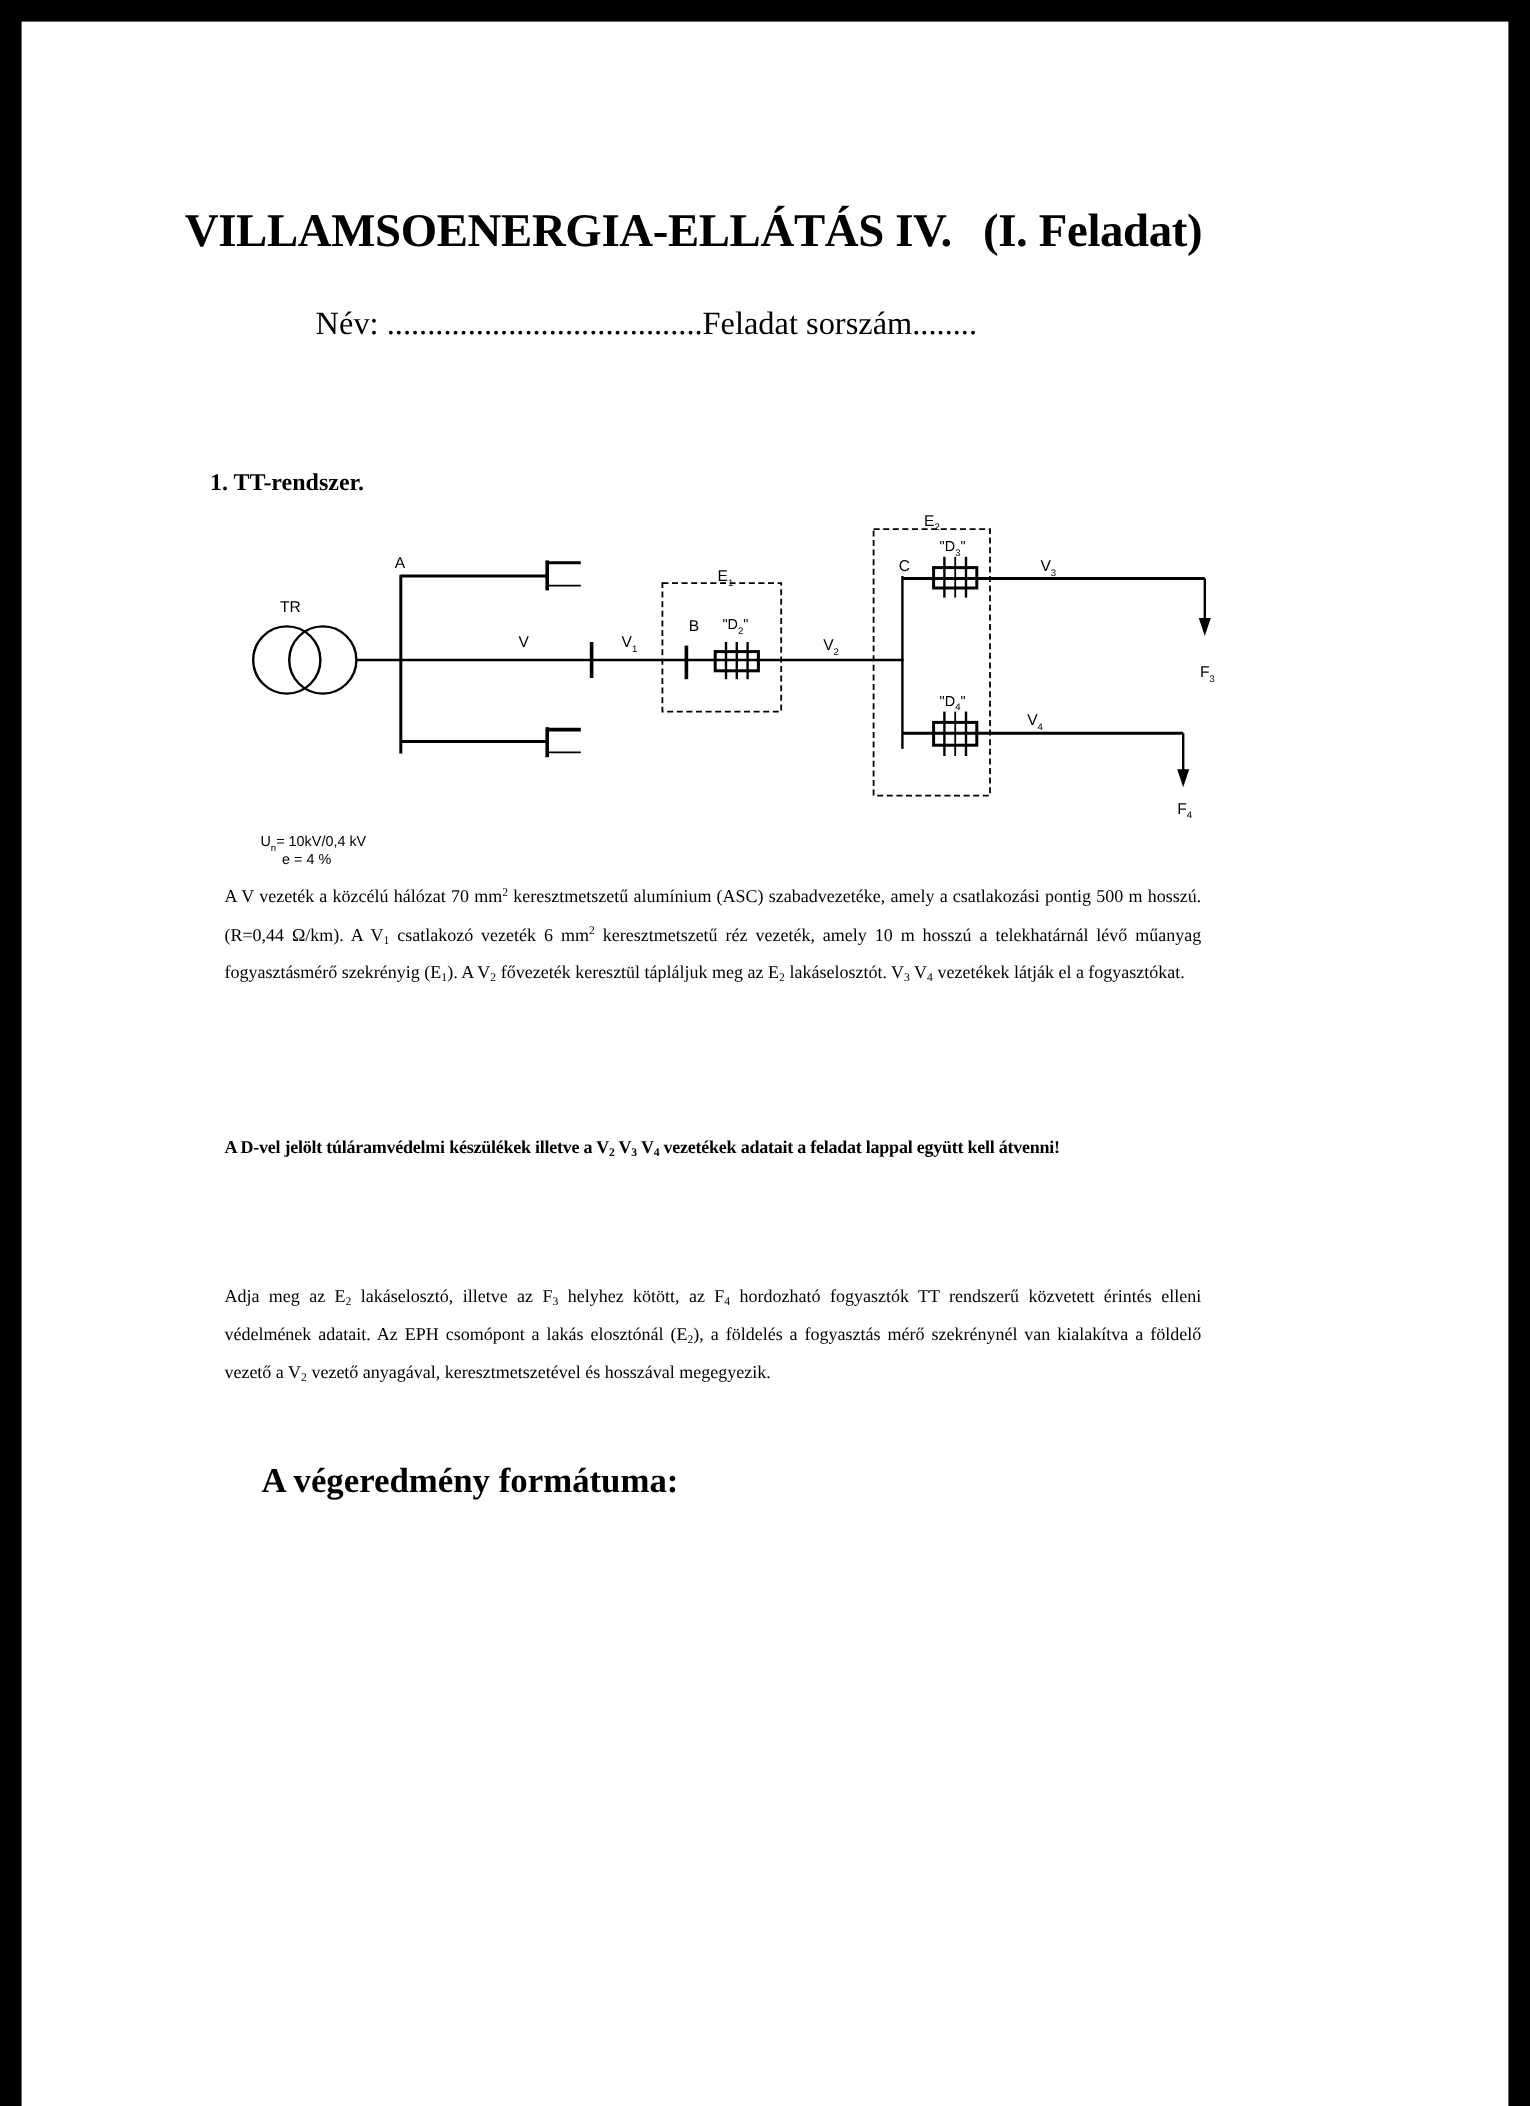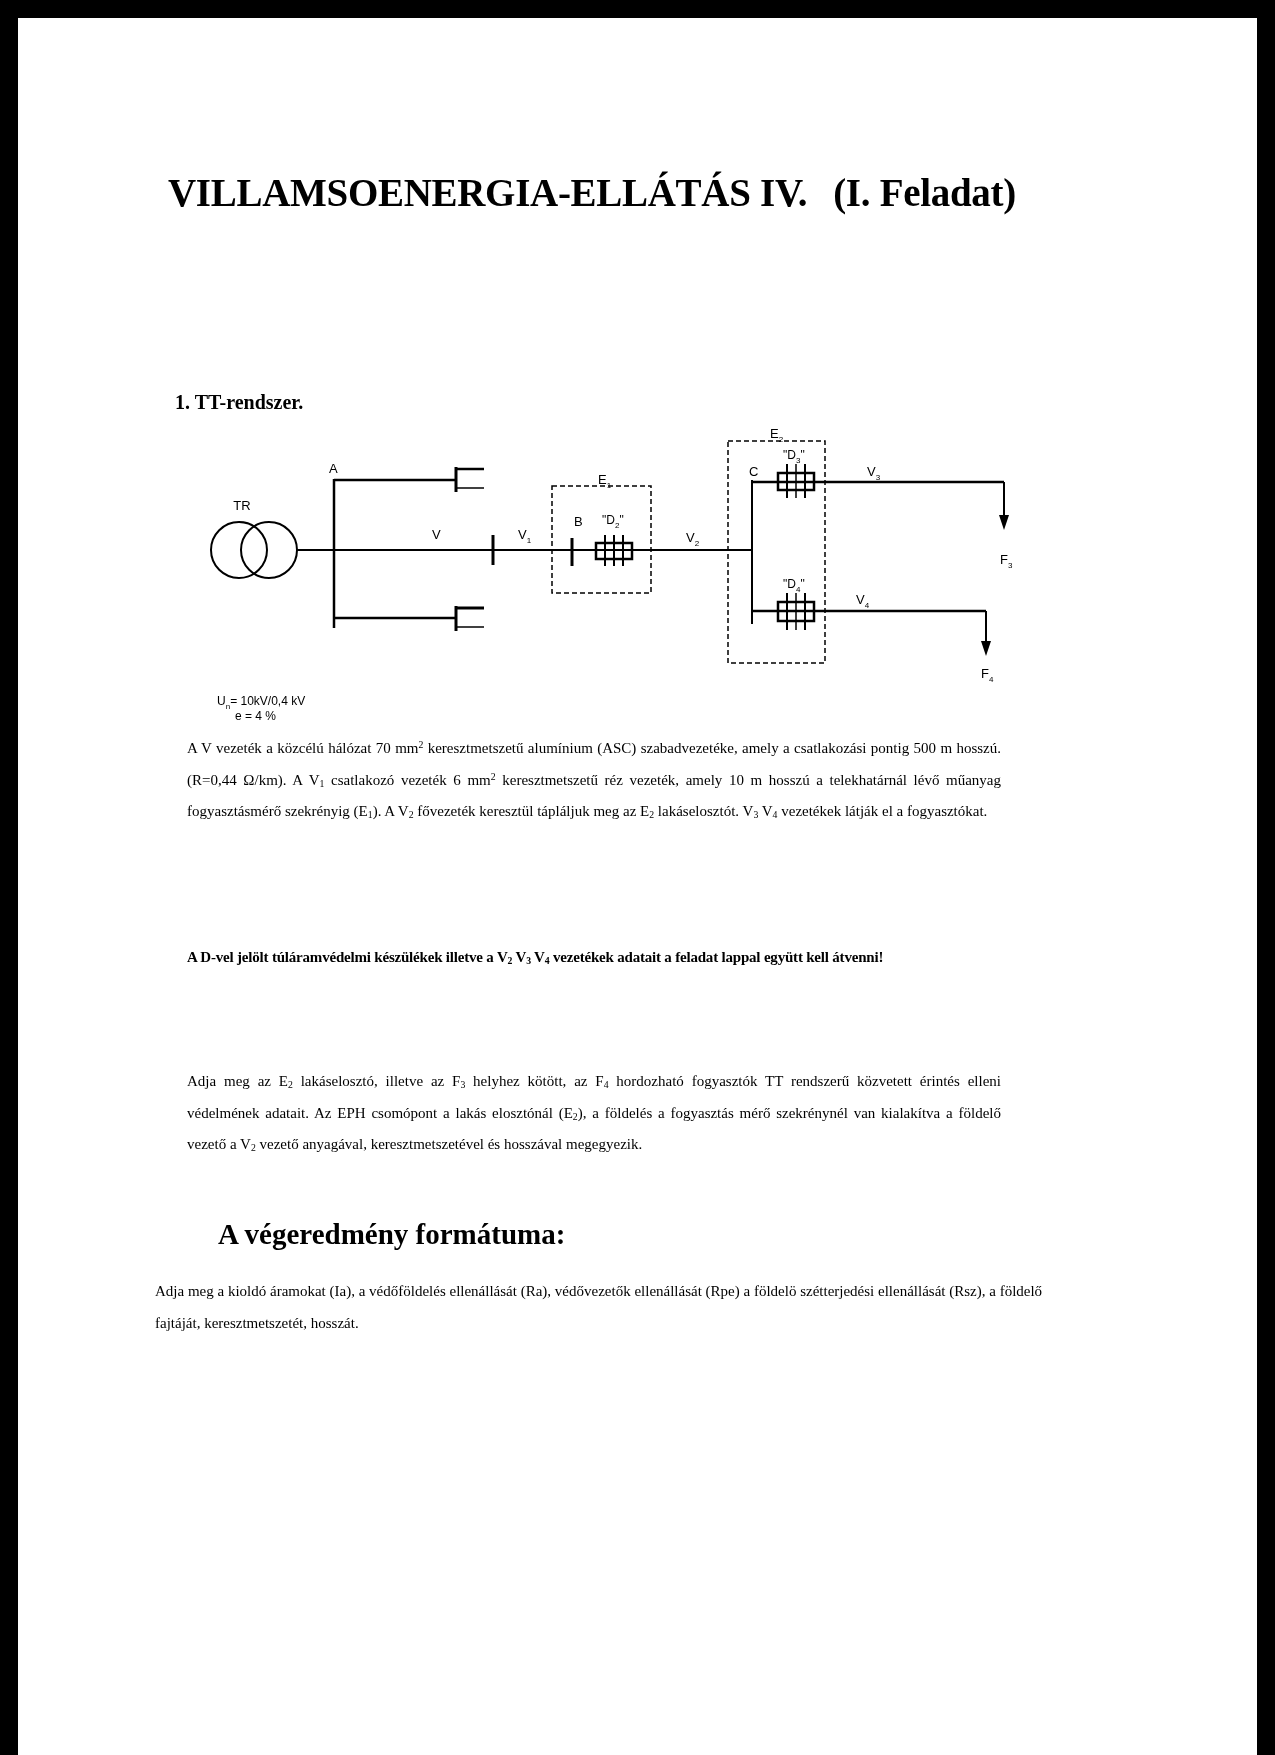--- a/index.html
+++ b/index.html
@@ -1,20 +1,20 @@
 <!DOCTYPE html>
 <html><head>
 <meta charset="utf-8">
 <style>
   html, body { margin:0; padding:0; }
   body { width:1275px; height:1755px; background:#000; position:relative; overflow:hidden;
          font-family:"Liberation Serif", serif; color:#000; }
   .page { position:absolute; left:18px; top:18px; width:1239px; height:1737px; background:#fff; }
   .abs { position:absolute; white-space:nowrap; }
-  .title { left:150px; top:152px; font-size:39px; font-weight:bold; letter-spacing:-0.3px; }
+  .title { left:136px; top:152px; font-size:39px; font-weight:bold; letter-spacing:-0.3px; }
   .title .sub { margin-left:26px; }
   .form-line { font-size:27px; }
   .form1 { left:245px; top:236px; }
   .form2 { left:245px; top:271px; }
   .section { left:157px; top:373px; font-size:20px; font-weight:bold; }
   .para { position:absolute; font-size:15px; line-height:31.5px; text-align:justify; text-align-last:left; }
   .p1 { left:169px; top:715px; width:814px; }
   .p2 { left:169px; top:924px; width:814px; font-weight:bold; letter-spacing:-0.2px; }
   .p3 { left:169px; top:1020px; width:814px;margin-top:28px; }
   .p4 { left:200px; top:1200px; font-size:29px; font-weight:bold; }
@@ -26,20 +26,23 @@
 </style>
 </head>
 <body>
 
 <div class="page">
 
   <div class="abs title">
     <span>VILLAMSOENERGIA-ELLÁTÁS IV.</span><span class="sub">(I. Feladat)</span>
   </div>
 
+  <div class="abs form-line form1">
+    <span>Név: </span><span>.......................................</span><span>Feladat sorszám</span><span>........</span>
+  </div>
 
   <div class="abs section">1. TT-rendszer.</div>
 
   <svg class="diagram" viewBox="0 0 1239 1737">
     <g stroke="#000" fill="none" stroke-width="2">
 
       <circle cx="221" cy="532" r="28"></circle>
       <circle cx="251" cy="532" r="28"></circle>
 
       <line x1="279" y1="532" x2="735" y2="532"></line>
@@ -119,15 +122,14 @@
   </svg>
 
   <div class="para p1"><span>A V vezeték a közcélú hálózat 70 mm</span><sup>2</sup><span> keresztmetszetű alumínium (ASC) szabadvezetéke, amely a csatlakozási pontig 500 m hosszú. (R=0,44 Ω/km). A V</span><sub>1</sub><span> csatlakozó vezeték 6 mm</span><sup>2</sup><span> keresztmetszetű réz vezeték, amely 10 m hosszú a telekhatárnál lévő műanyag fogyasztásmérő szekrényig (E</span><sub>1</sub><span>). A V</span><sub>2</sub><span> fővezeték keresztül tápláljuk meg az E</span><sub>2</sub><span> lakáselosztót. V</span><sub>3</sub><span> V</span><sub>4</sub><span> vezetékek látják el a fogyasztókat.</span></div>
 
   <div class="para p2"><span>A D-vel jelölt túláramvédelmi készülékek illetve a V</span><sub>2</sub><span> V</span><sub>3</sub><span> V</span><sub>4</sub><span> vezetékek adatait a feladat lappal együtt kell átvenni!</span></div>
 
   <div class="para p3"><span>Adja meg az E</span><sub>2</sub><span> lakáselosztó, illetve az F</span><sub>3</sub><span> helyhez kötött, az F</span><sub>4</sub><span> hordozható fogyasztók TT rendszerű közvetett érintés elleni védelmének adatait. Az EPH csomópont a lakás elosztónál (E</span><sub>2</sub><span>), a földelés a fogyasztás mérő szekrénynél van kialakítva a földelő vezető a V</span><sub>2</sub><span> vezető anyagával, keresztmetszetével és hosszával megegyezik.</span></div>
 
   <div class="abs p4">A végeredmény formátuma:</div>
 
-  <div class="para p5">Adja meg a kioldó áramokat (Ia), a védőföldelés ellenállását (Ra), védővezetők ellenállását (Rpe) a földelö szétterjedési ellenállását (Rsz), a földelő fajtáját, keresztmetszetét, hosszát.</div>
 
 </div>
 
 </body></html>

